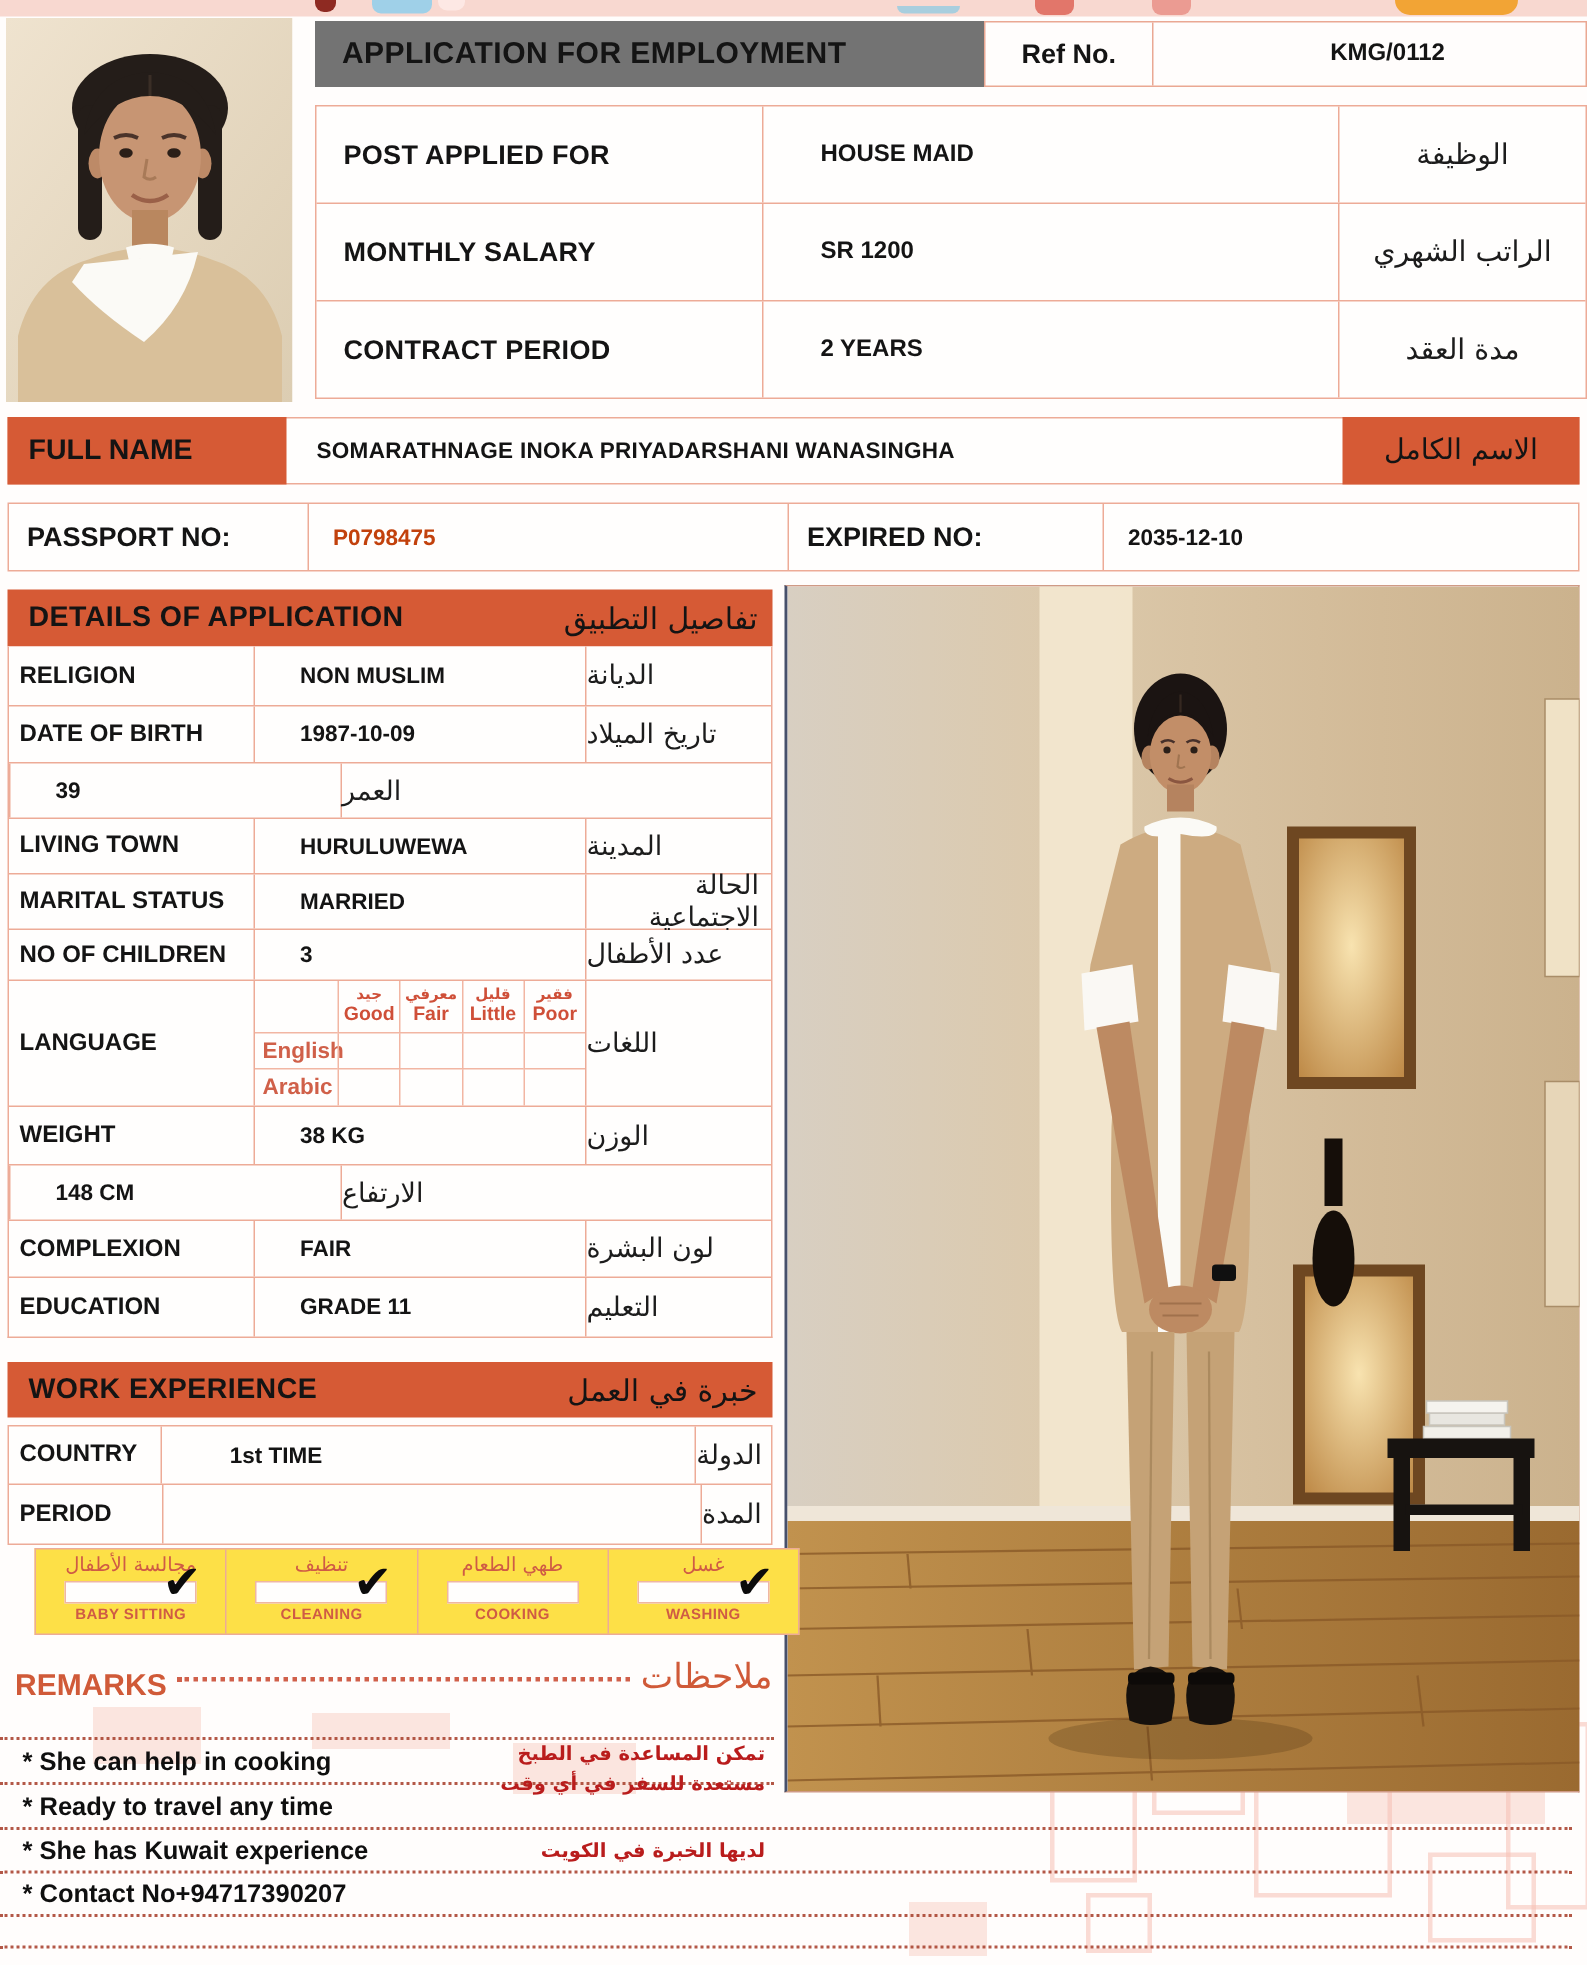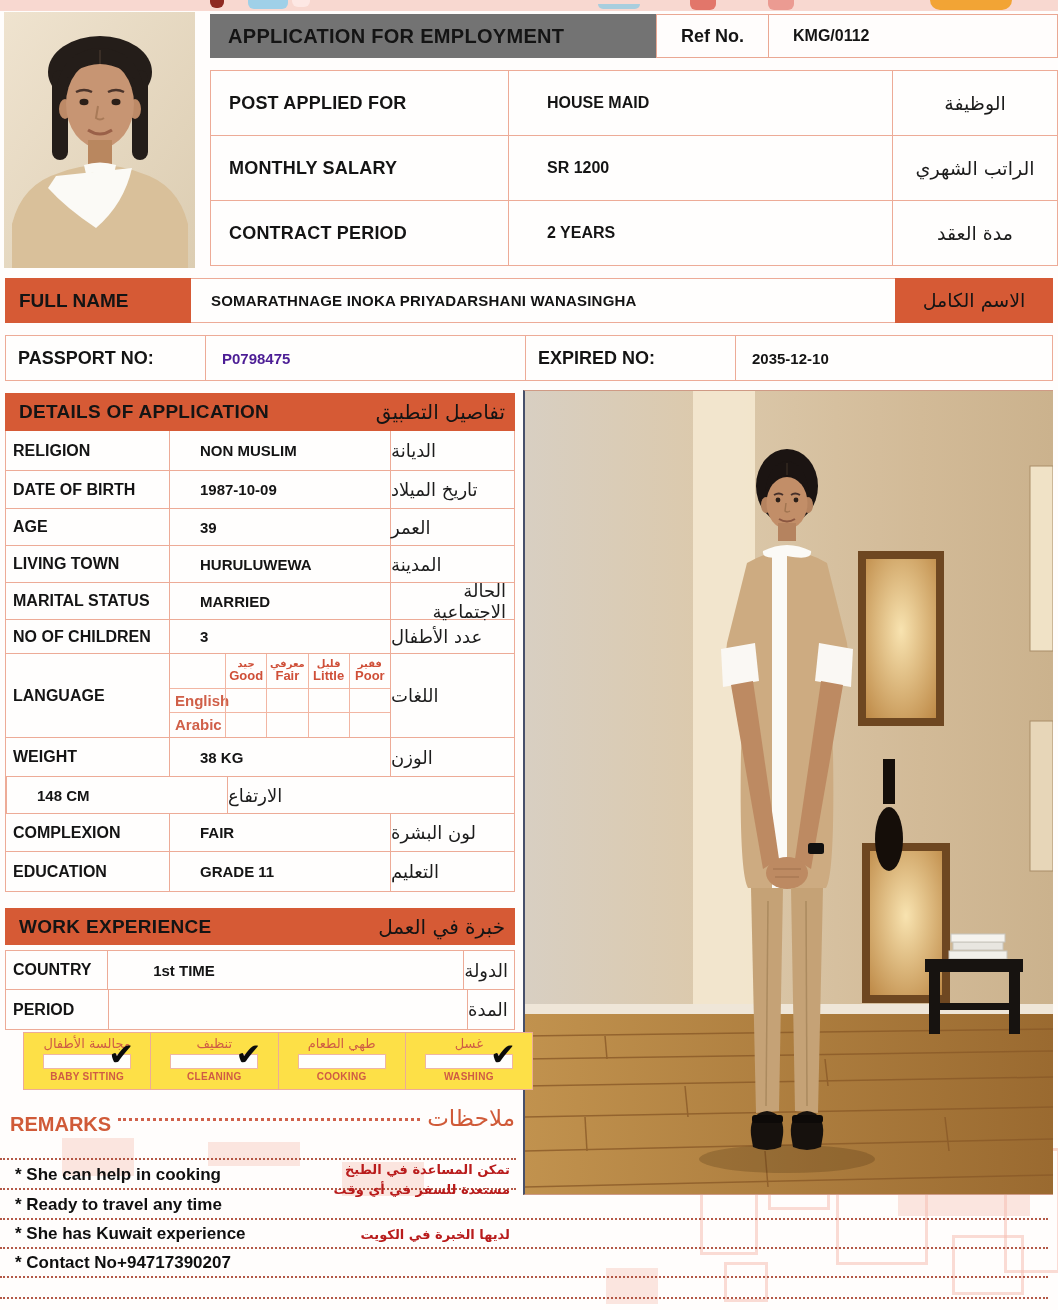--- a/index.html
+++ b/index.html
@@ -16,21 +16,21 @@
   .portrait svg { display:block; }
 
   
   .app-title { position:absolute; left:210px; top:14px; width:504px; height:44px; background:#737373;
                color:#141414; font-weight:bold; font-size:20px; line-height:44px; padding-left:18px;
                letter-spacing:.3px; z-index:2; }
   .ref-box { position:absolute; left:656px; top:14px; width:402px; height:44px; background:#fffdfc;
              border:1px solid #eaa893; display:flex; z-index:2; }
   .ref-label { width:112px; border-right:1px solid #eaa893; text-align:center; line-height:42px;
                font-weight:bold; font-size:18px; color:#141414; }
-  .ref-value { flex:1; line-height:42px; padding-left:24px; font-weight:bold; font-size:16px; color:#141414; }
+  .ref-value { flex:1; line-height:42px; padding-left:24px; font-weight:bold; font-size:16px; color:#141414;text-align:center; }
 
   
   .job-table { position:absolute; left:210px; top:70px; width:848px; height:196px; background:#fffefd;
                border:1px solid #edab97; display:flex; flex-direction:column; z-index:2; }
   .job-row { flex:1; display:flex; border-bottom:1px solid #edab97; }
   .job-row:last-child { border-bottom:none; }
   .job-label { width:297px; display:flex; align-items:center; padding-left:18px; font-weight:bold;
                font-size:18px; color:#141414; letter-spacing:.2px; }
   .job-value { width:385px; display:flex; align-items:center; padding-left:38px; font-weight:bold;
                font-size:16px; color:#141414; border-left:1px solid #edab97; border-right:1px solid #edab97; }
@@ -47,21 +47,21 @@
   .fn-ar { position:absolute; right:-1px; top:-1px; width:158px; height:45px; background:#d65a35;
            text-align:center; line-height:45px; font-size:19px; color:#141414;
            font-family:"DejaVu Sans",sans-serif; }
 
   
   .passport-row { position:absolute; left:5px; top:335px; width:1048px; height:46px; background:#fffefd;
                   border:1px solid #edab97; display:flex; z-index:2; }
   .pp-cell { display:flex; align-items:center; border-right:1px solid #edab97; }
   .pp-cell:last-child { border-right:none; }
   .pp-l1 { width:200px; padding-left:12px; font-weight:bold; font-size:18px; color:#141414; }
-  .pp-v1 { width:320px; padding-left:16px; font-weight:bold; font-size:15px; color:#4c1d95; }
+  .pp-v1 { width:320px; padding-left:16px; font-weight:bold; font-size:15px; color:#c2410c; }
   .pp-l2 { width:210px; padding-left:12px; font-weight:bold; font-size:18px; color:#141414; }
   .pp-v2 { flex:1; padding-left:16px; font-weight:bold; font-size:15px; color:#141414; }
 
   
   .sec-header { position:absolute; left:5px; width:510px; background:#d65a35; display:flex;
                 justify-content:space-between; align-items:center; padding:0 10px 0 14px; z-index:2;gap:29px; }
   .sec-header .en { font-weight:bold; font-size:19px; color:#141414; letter-spacing:.3px; }
   .sec-header .ar { font-size:20px; color:#141414; font-family:"DejaVu Sans",sans-serif; }
 
   
@@ -234,21 +234,20 @@
       <div class="d-label">RELIGION</div>
       <div class="d-value">NON MUSLIM</div>
       <div class="d-ar" dir="rtl">الديانة</div>
     </div>
     <div class="d-row rh38">
       <div class="d-label">DATE OF BIRTH</div>
       <div class="d-value">1987-10-09</div>
       <div class="d-ar" dir="rtl">تاريخ الميلاد</div>
     </div>
     <div class="d-row rh37">
-      <div class="d-label">AGE</div>
       <div class="d-value">39</div>
       <div class="d-ar" dir="rtl">العمر</div>
     </div>
     <div class="d-row rh37">
       <div class="d-label">LIVING TOWN</div>
       <div class="d-value">HURULUWEWA</div>
       <div class="d-ar" dir="rtl">المدينة</div>
     </div>
     <div class="d-row rh37">
       <div class="d-label">MARITAL STATUS</div>

